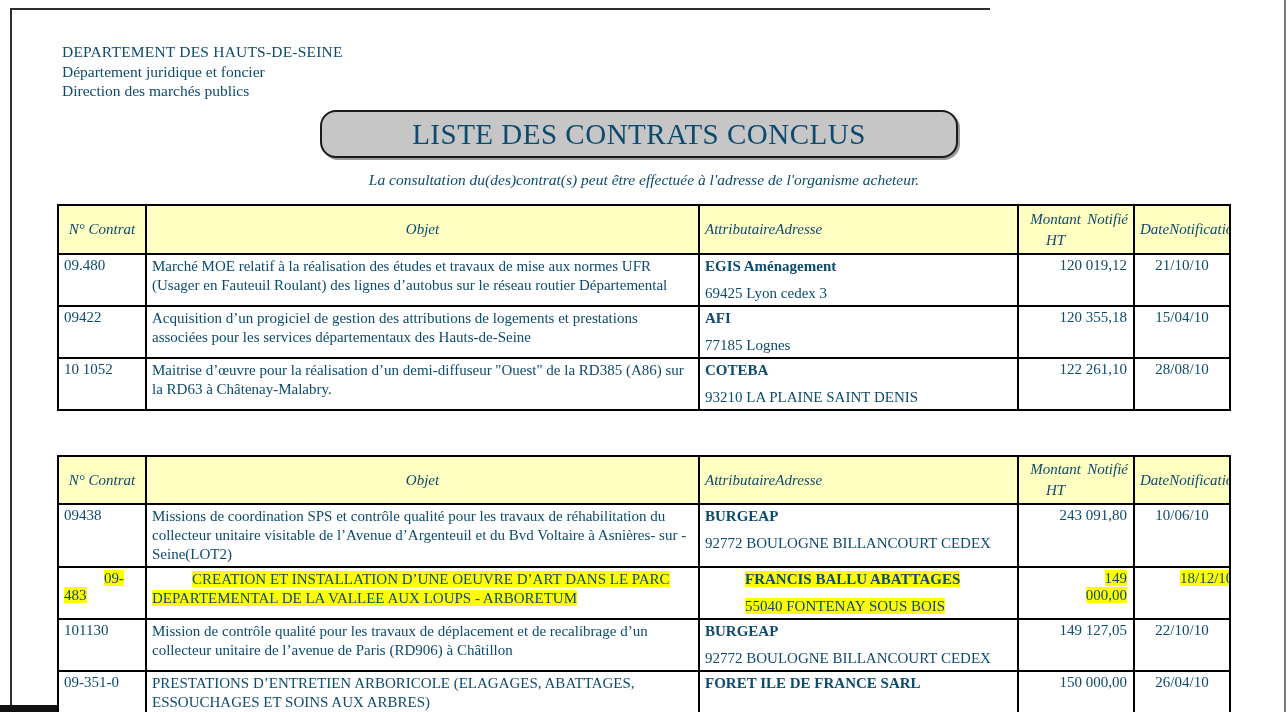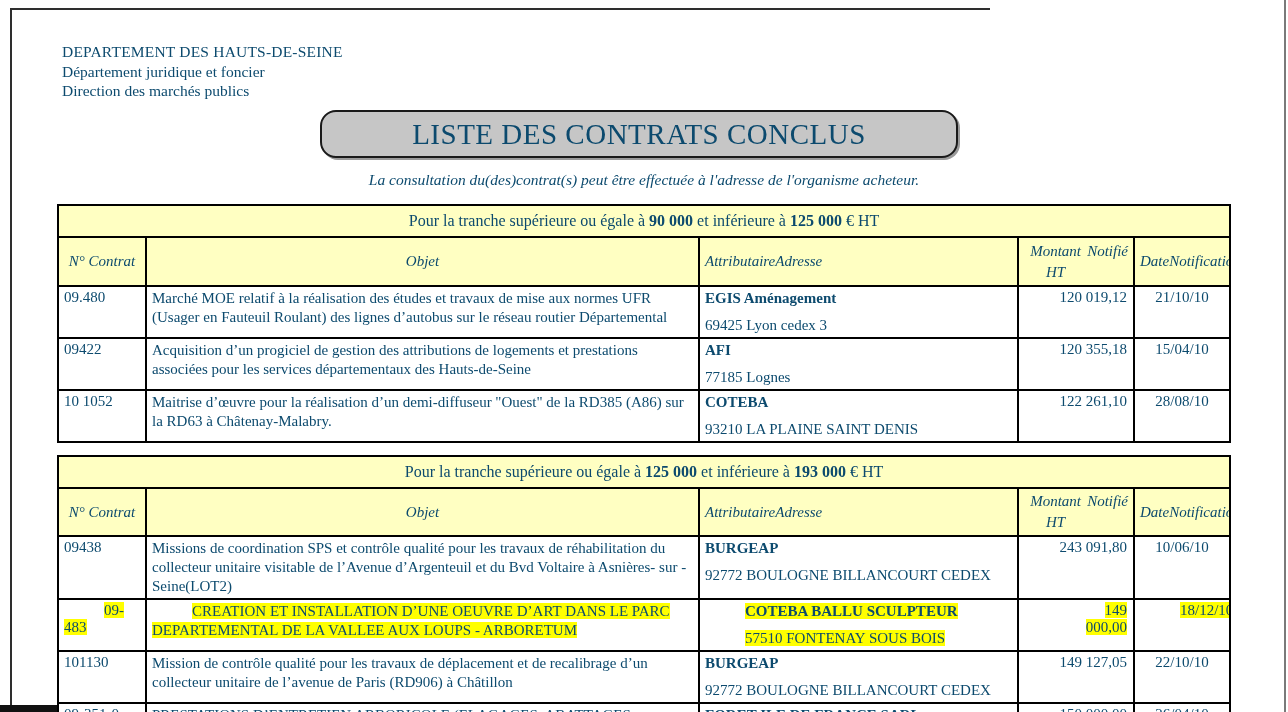--- a/index.html
+++ b/index.html
@@ -70,23 +70,20 @@
 
   <table id="table-1" class="ctable">
     <colgroup>
         <col style="width:88px">
         <col style="width:553px">
         <col style="width:319px">
         <col style="width:116px">
         <col style="width:96px">
       </colgroup>
     <tbody>
-        <tr class="tranche-row" style="height:32px">
-      <td colspan="5"><span>Pour la tranche supérieure ou égale à </span><b>90 000</b><span> et inférieure à </span><b>125 000</b><span> € HT</span></td>
-    </tr>
     <tr class="colhead-row" style="height:49px">
       <td>N° Contrat</td>
       <td>Objet</td>
       <td>
             <div class="colhead-two">
               <span>Attributaire</span>
               <span>Adresse</span>
             </div>
           </td>
       <td>
@@ -137,23 +134,20 @@
 
   <table id="table-2" class="ctable">
     <colgroup>
         <col style="width:88px">
         <col style="width:553px">
         <col style="width:319px">
         <col style="width:116px">
         <col style="width:96px">
       </colgroup>
     <tbody>
-        <tr class="tranche-row" style="height:32px">
-      <td colspan="5"><span>Pour la tranche supérieure ou égale à </span><b>125 000</b><span> et inférieure à </span><b>193 000</b><span> € HT</span></td>
-    </tr>
     <tr class="colhead-row" style="height:40px">
       <td>N° Contrat</td>
       <td>Objet</td>
       <td>
             <div class="colhead-two">
               <span>Attributaire</span>
               <span>Adresse</span>
             </div>
           </td>
       <td>
@@ -176,22 +170,22 @@
             <div class="attr-name">BURGEAP</div>
             <div class="attr-addr">92772 BOULOGNE BILLANCOURT CEDEX</div>
           </td>
       <td class="cell-amount">243 091,80</td>
       <td class="cell-date">10/06/10</td>
     </tr>
     <tr style="height:48px">
       <td><span class="hl">09-483</span></td>
       <td class="cell-objet"><span class="hl">CREATION ET INSTALLATION D’UNE OEUVRE D’ART DANS LE PARC DEPARTEMENTAL DE LA VALLEE AUX LOUPS - ARBORETUM</span></td>
       <td>
-            <div class="attr-name"><span class="hl">COTEBA BALLU SCULPTEUR</span></div>
-            <div class="attr-addr"><span class="hl">57510 FONTENAY SOUS BOIS</span></div>
+            <div class="attr-name"><span class="hl">FRANCIS BALLU ABATTAGES</span></div>
+            <div class="attr-addr"><span class="hl">55040 FONTENAY SOUS BOIS</span></div>
           </td>
       <td class="cell-amount"><span class="hl">149 000,00</span></td>
       <td class="cell-date"><span class="hl">18/12/10</span></td>
     </tr>
     <tr style="height:47px">
       <td>101130</td>
       <td class="cell-objet">Mission de contrôle qualité pour les travaux de déplacement et de recalibrage d’un collecteur unitaire de l’avenue de Paris (RD906) à Châtillon</td>
       <td>
             <div class="attr-name">BURGEAP</div>
             <div class="attr-addr">92772 BOULOGNE BILLANCOURT CEDEX</div>

